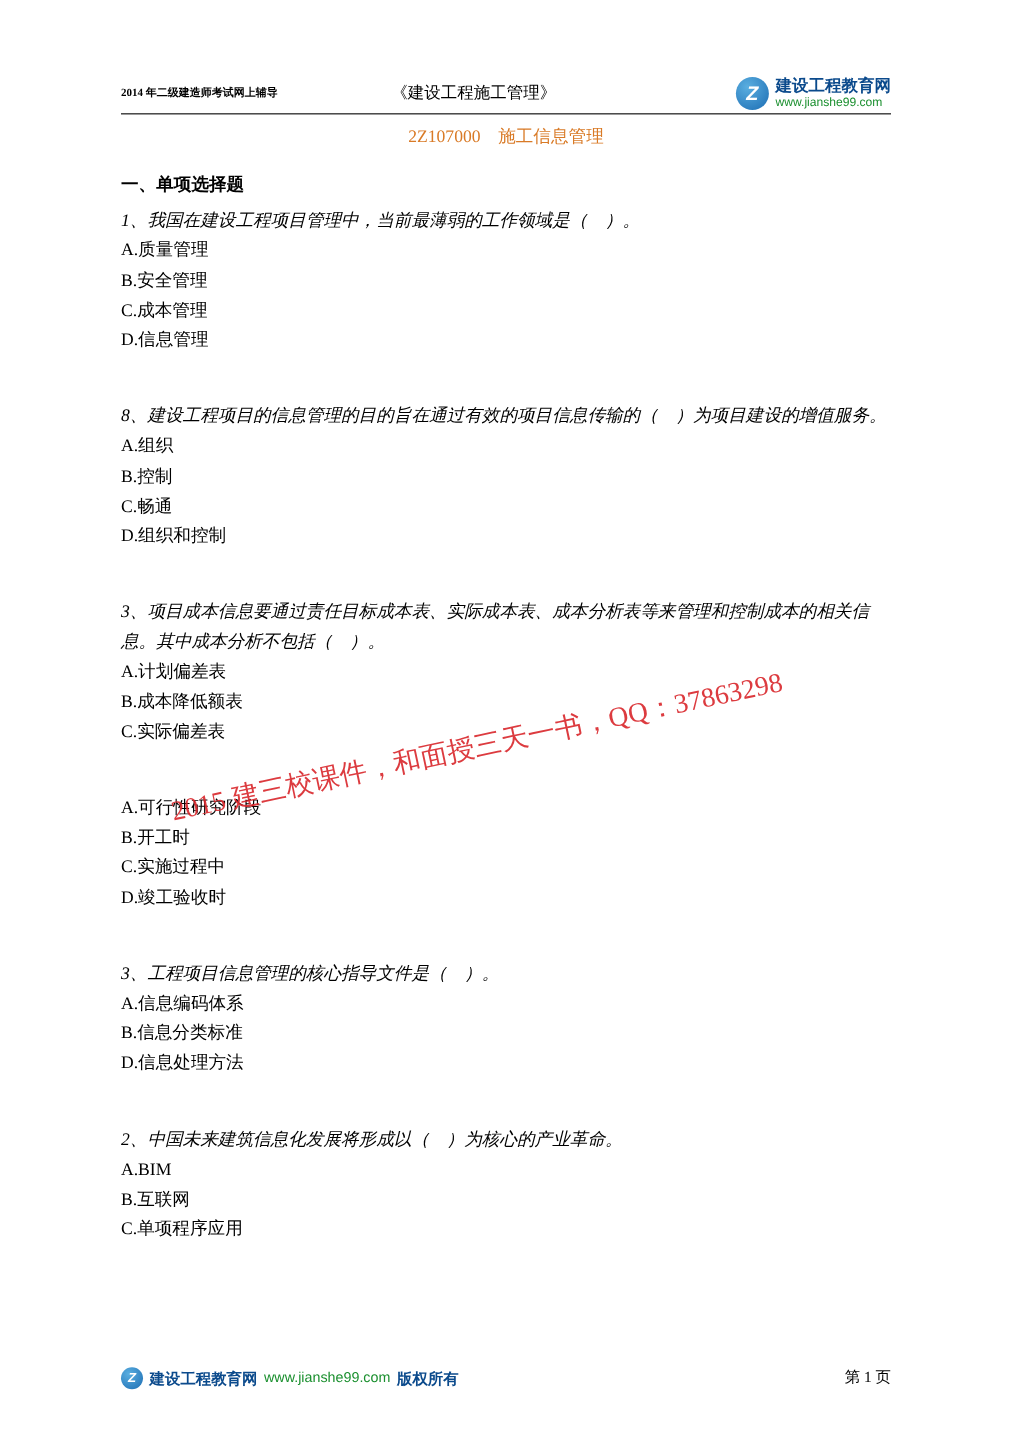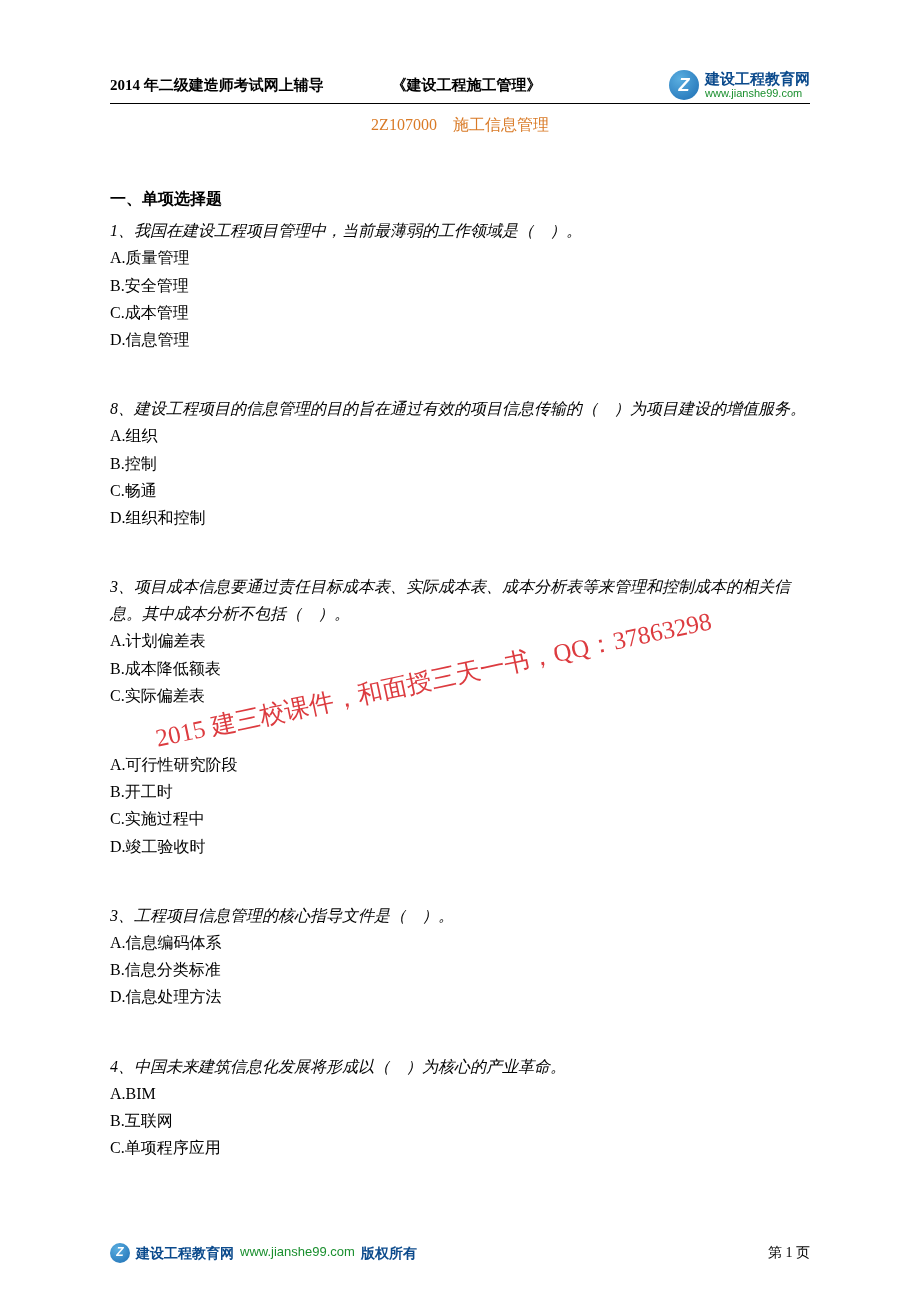--- a/index.html
+++ b/index.html
@@ -20,24 +20,24 @@
     .header-row {
       display: flex;
       align-items: center;
       justify-content: space-between;
       border-bottom: 1.5px solid #000;
       padding-bottom: 3px;
       margin-bottom: 8px;
     }
     .header-left {
       font-weight: bold;
-      font-size: 15px;
+      font-size: 10px;
     }
     .header-center {
-      font-weight: bold;
+      font-weight: normal;
       font-size: 15px;
       margin-left: -60px;
     }
     .logo-box {
       display: flex;
       align-items: center;
       gap: 6px;
     }
     .logo-circle {
       width: 30px;
@@ -66,21 +66,21 @@
     }
     .logo-text-en {
       color: #1a8f2e;
       font-size: 11px;
       font-family: Arial, sans-serif;
     }
     .subtitle {
       text-align: center;
       color: #d97a26;
       font-size: 16px;
-      margin-bottom: 48px;
+      margin-bottom: 18px;
     }
     .section-title {
       font-weight: bold;
       font-size: 16px;
       margin-bottom: 6px;
     }
     .question {
       margin-bottom: 42px;
     }
     .q-text {
@@ -202,21 +202,21 @@
 </div>
 
 <div class="question">
   <div class="q-text">3、工程项目信息管理的核心指导文件是（　）。</div>
   <div class="option">A.信息编码体系</div>
   <div class="option">B.信息分类标准</div>
   <div class="option">D.信息处理方法</div>
 </div>
 
 <div class="question">
-  <div class="q-text">4、中国未来建筑信息化发展将形成以（　）为核心的产业革命。</div>
+  <div class="q-text">2、中国未来建筑信息化发展将形成以（　）为核心的产业革命。</div>
   <div class="option">A.BIM</div>
   <div class="option">B.互联网</div>
   <div class="option">C.单项程序应用</div>
 </div>
 
 <div class="watermark">2015 建三校课件，和面授三天一书，QQ：37863298</div>
 
 <div class="footer">
   <div class="footer-left">
     <div class="footer-logo-circle">Z</div>

